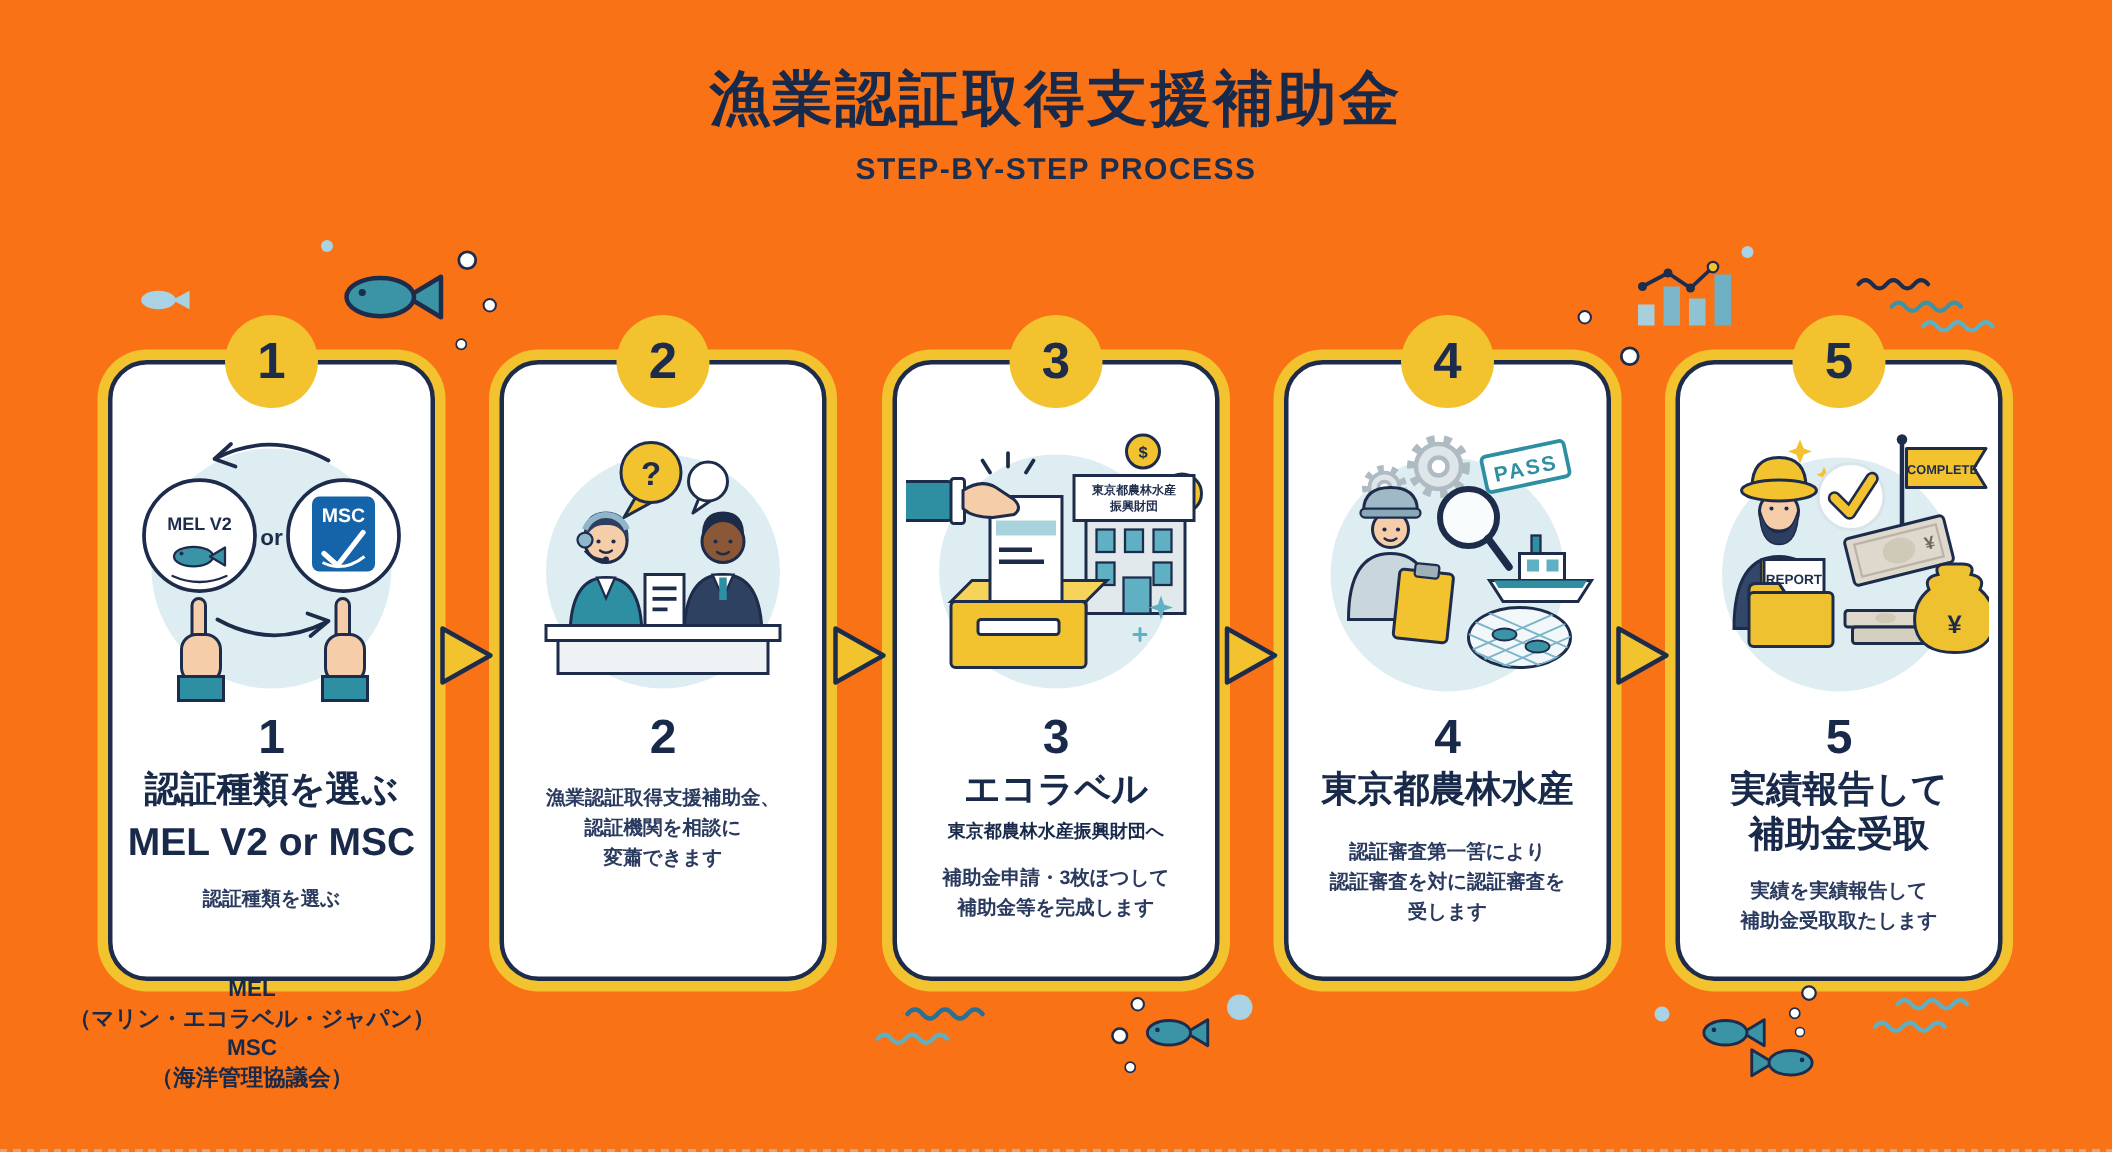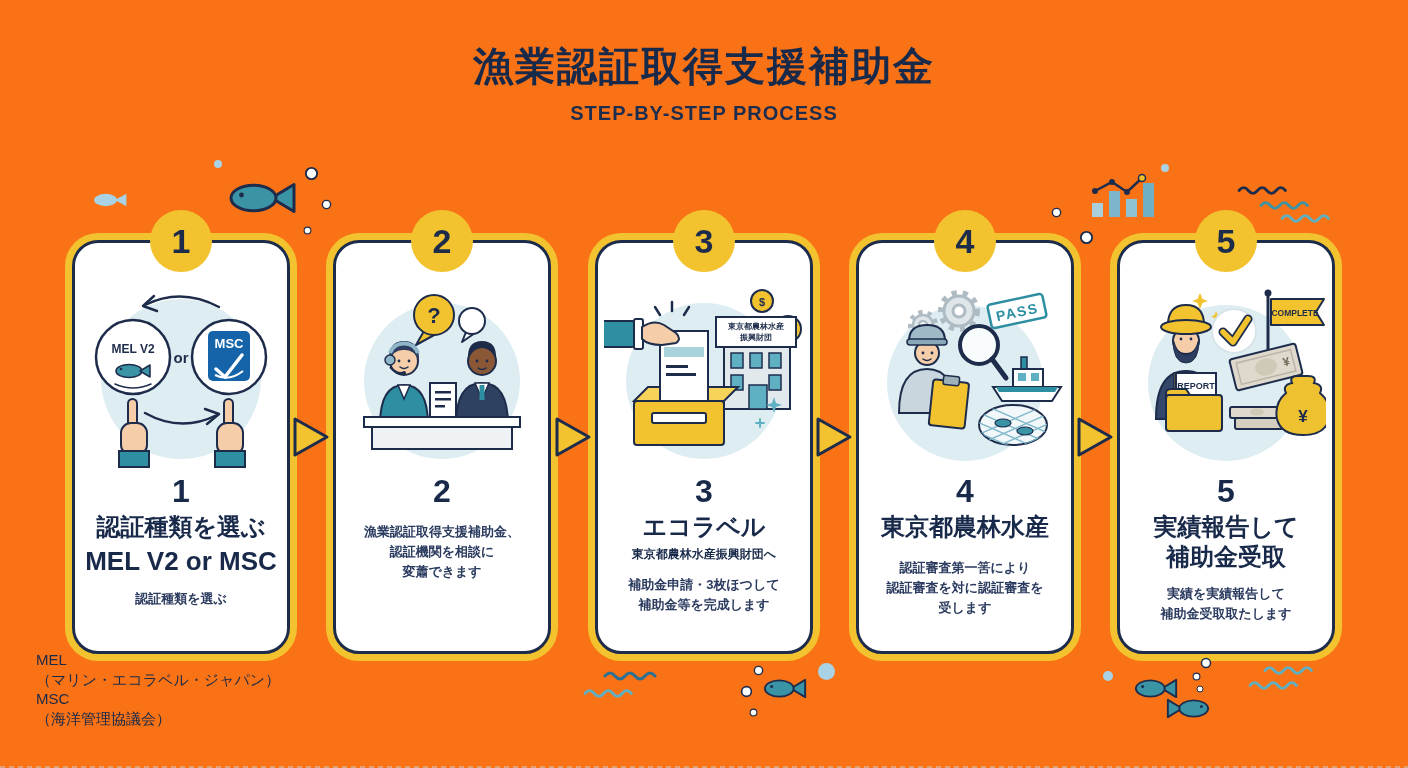--- a/index.html
+++ b/index.html
@@ -25,22 +25,22 @@
   .step-title { font-size:24px; font-weight:800; line-height:1.25; margin-top:2px; }
   .step-sub { font-size:26px; font-weight:800; margin-top:4px; }
   .step-sub3 { font-size:12px; font-weight:800; margin-top:4px; }
   .step-desc { font-size:13px; font-weight:600; color:#2b3b5f; line-height:1.55; margin-top:12px; }
   .desc-gap { margin-top:16px; }
 
   
   .flow-arrow { position:absolute; top:413px; width:40px; height:48px; }
 
   
-  .footnote { position:absolute; left:36px; top:650px; width:292px; 
-              font-size:15px; font-weight:400; color:#18294a; line-height:1.3; }
+  .footnote { position:absolute; left:22px; top:650px; width:292px; text-align:center;
+              font-size:15px; font-weight:700; color:#18294a; line-height:1.3; }
 
   
   .deco { position:absolute; }
   .dot { border-radius:50%; background:#a9d2e4; }
   .bottom-artifact { position:absolute; left:0; bottom:0; width:100%; height:2px; opacity:.55;
     background:repeating-linear-gradient(90deg,#c9c9c9 0 5px, transparent 5px 9px); }
 </style>
 </head>
 <body>
 

